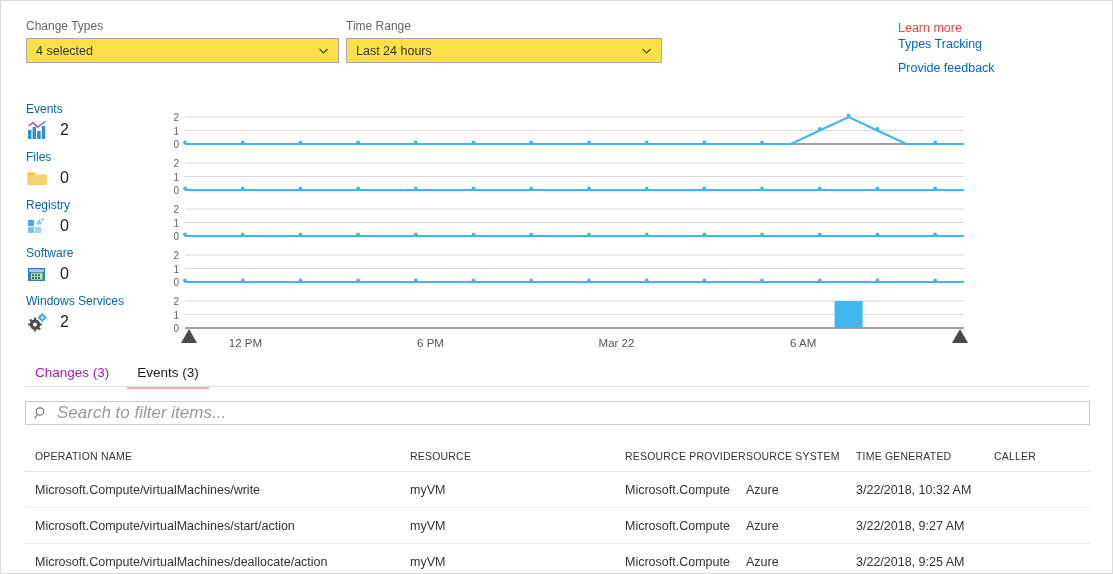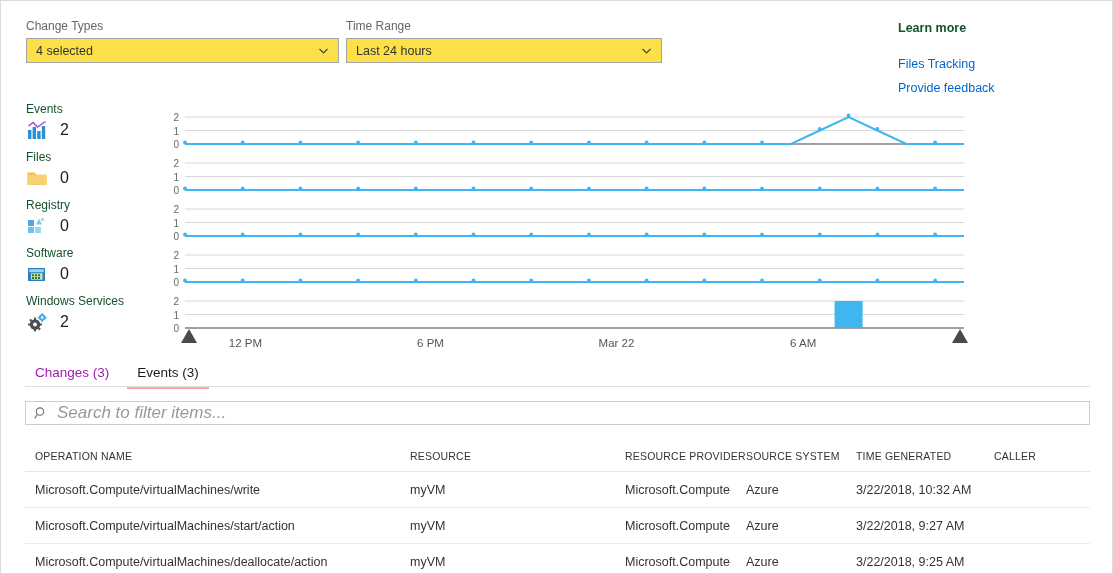--- a/index.html
+++ b/index.html
@@ -48,32 +48,32 @@
   #fg-change { left: 0; width: 313px; }
   #fg-change .filter-select { width: 313px; }
   #fg-time { left: 320px; width: 316px; }
   #fg-time .filter-select { width: 316px; }
 
   
   .learn {
     position: absolute; left: 897px; top: 19px;
     font-size: 12.5px;
   }
-  .learn-title { color: #14532d; line-height: 16px; margin-bottom: 20px; font-weight: bold; }
+  .learn-title { color: #ef4444; line-height: 16px; margin-bottom: 0; }
   .learn a {
     display: block; color: #0066cc;
     text-decoration: none; line-height: 16px;
     margin-bottom: 8px;
   }
 
   
   .summary { position: absolute; left: 25px; top: 101px; width: 120px; }
   .sum-item { margin-bottom: 9px; }
   .sum-label {
-    font-size: 12px; color: #14532d; line-height: 15px;
+    font-size: 12px; color: #0369a1; line-height: 15px;
     white-space: nowrap; margin-bottom: 2px;
   }
   .sum-row { display: flex; align-items: center; height: 22px; }
   .sum-icon { width: 24px; height: 20px; flex: none; margin-right: 10px; }
   .sum-icon svg { display: block; }
   .sum-count { font-size: 16px; color: #222222; line-height: 20px; }
 
   
   .chart { position: absolute; left: 151px; top: 104px; width: 812px; height: 230px; }
   .chart svg { display: block; }
@@ -187,21 +187,21 @@
               <polyline points="2.5,5 6.5,9 10.5,5" fill="none" stroke="#444" stroke-width="1.1"></polyline>
             </svg>
         </span>
       </div>
     </div>
 
   </div>
 
   <div class="learn">
     <div class="learn-title">Learn more</div>
-    <a href="#">Files Tracking</a>
+    <a href="#">Types Tracking</a>
     <a href="#">Provide feedback</a>
   </div>
 
   <div class="summary">
 
     <div class="sum-item">
       <div class="sum-label">Events</div>
       <div class="sum-row">
         <span class="sum-icon">
           <svg viewBox="0 0 24 20" width="24" height="20">

